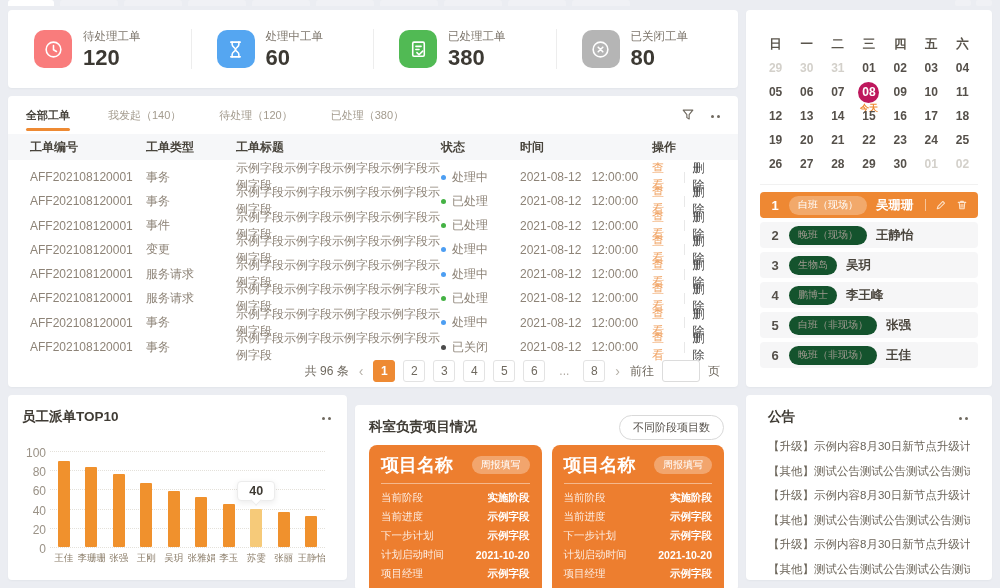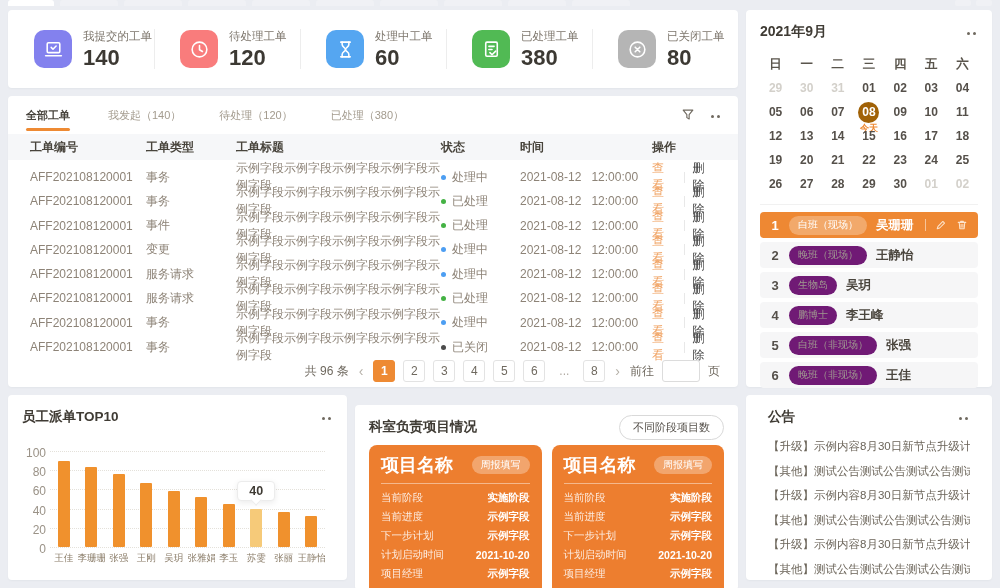--- a/index.html
+++ b/index.html
@@ -63,27 +63,27 @@
 
   
   .p-cal { padding:12px 14px; }
   .cal-head { display:flex; align-items:center; justify-content:space-between; height:20px; }
   .cal-title { font-size:14px; font-weight:bold; color:#3f3b34; }
   .cal-week { display:grid; grid-template-columns:repeat(7,1fr); margin-top:10px; height:24px; }
   .cal-week span { display:grid; place-items:center; font-size:12.5px; font-weight:bold; color:#5a554c; }
   .cal-grid { display:grid; grid-template-columns:repeat(7,1fr); }
   .cal-cell { height:24px; display:grid; place-items:center; font-size:12px; font-weight:bold; color:#55504a; position:relative; cursor:pointer; }
   .cal-cell[data-variant="out"] { color:#d3d0ca; }
-  .cal-cell[data-variant="today"] .d { width:21px; height:21px; background:#a16207; color:#fff; border-radius:50%; display:grid; place-items:center; }
+  .cal-cell[data-variant="today"] .d { width:21px; height:21px; background:#be185d; color:#fff; border-radius:50%; display:grid; place-items:center; }
   .cal-sub { position:absolute; top:22px; left:0; right:0; text-align:center; font-size:9px; color:#EE8A33; }
 
   .sched { margin-top:8px; border-top:1px solid #f1f1f1; padding-top:7px; }
   .sched-row { height:26px; margin-bottom:4px; background:#f6f6f7; border-radius:4px; display:flex; align-items:center; gap:9px; padding:0 10px; cursor:pointer; }
   .s-num { font-size:13px; font-weight:bold; color:#55504a; width:10px; text-align:center; }
-  .s-badge { background:#701a75; color:#a09a90; font-size:10px; padding:2.5px 9px; border-radius:10px; white-space:nowrap; }
+  .s-badge { background:#14532d; color:#a09a90; font-size:10px; padding:2.5px 9px; border-radius:10px; white-space:nowrap; }
   .s-name { font-size:12.5px; font-weight:bold; color:#4a453d; white-space:nowrap; }
   .row-icons { display:none; }
   .sched-row[data-variant="active"] { background:#EE8833; }
   .sched-row[data-variant="active"] .s-num,
   .sched-row[data-variant="active"] .s-name { color:#fff; }
   .sched-row[data-variant="active"] .s-badge { background:rgba(255,255,255,.28); color:#fff; }
   .sched-row[data-variant="active"] .row-icons { display:inline-flex; margin-left:auto; align-items:center; gap:9px; }
   .row-icons .vdiv { width:1px; height:12px; background:rgba(255,255,255,.5); }
   .row-icons svg { width:12px; height:12px; stroke:#fde3cb; fill:none; stroke-width:1.4; stroke-linecap:round; stroke-linejoin:round; cursor:pointer; }
 
@@ -136,33 +136,20 @@
   <div class="ttab"></div>
   <div class="ttab"></div>
   <div class="tctrls">
     <div class="tctrl"></div>
     <div class="tctrl"></div>
   </div>
 </div>
 
 <div class="panel p-stats">
   <div class="stat">
-    <div class="stat-icon" style="background: rgb(131, 129, 238);">
-      <svg viewBox="0 0 20 20">
-          <rect x="4" y="3.5" width="12" height="9.5" rx="1.2"></rect>
-          <path d="M7.8 8l1.7 1.7 3-3"></path>
-          <path d="M2.5 16h15"></path>
-        </svg>
-    </div>
-    <div>
-      <div class="stat-label">我提交的工单</div>
-      <div class="stat-value">140</div>
-    </div>
-  </div>
-  <div class="stat">
     <div class="stat-icon" style="background: rgb(249, 124, 124);">
       <svg viewBox="0 0 20 20">
           <circle cx="10" cy="10" r="7"></circle>
           <path d="M10 6.2v4l2.8 1.7"></path>
         </svg>
     </div>
     <div>
       <div class="stat-label">待处理工单</div>
       <div class="stat-value">120</div>
     </div>
@@ -389,24 +376,20 @@
         <span class="pg">8</span>
       </span>
     <span class="pg-arrow">›</span>
     <span>前往</span>
     <input class="pg-input" style="">
     <span>页</span>
   </div>
 </div>
 
 <div class="panel p-cal">
-  <div class="cal-head">
-    <span class="cal-title">2021年9月</span>
-    <span class="more"></span>
-  </div>
   <div class="cal-week">
 
   <span>日</span>
       <span>一</span>
       <span>二</span>
       <span>三</span>
       <span>四</span>
       <span>五</span>
       <span>六</span>
     </div>

